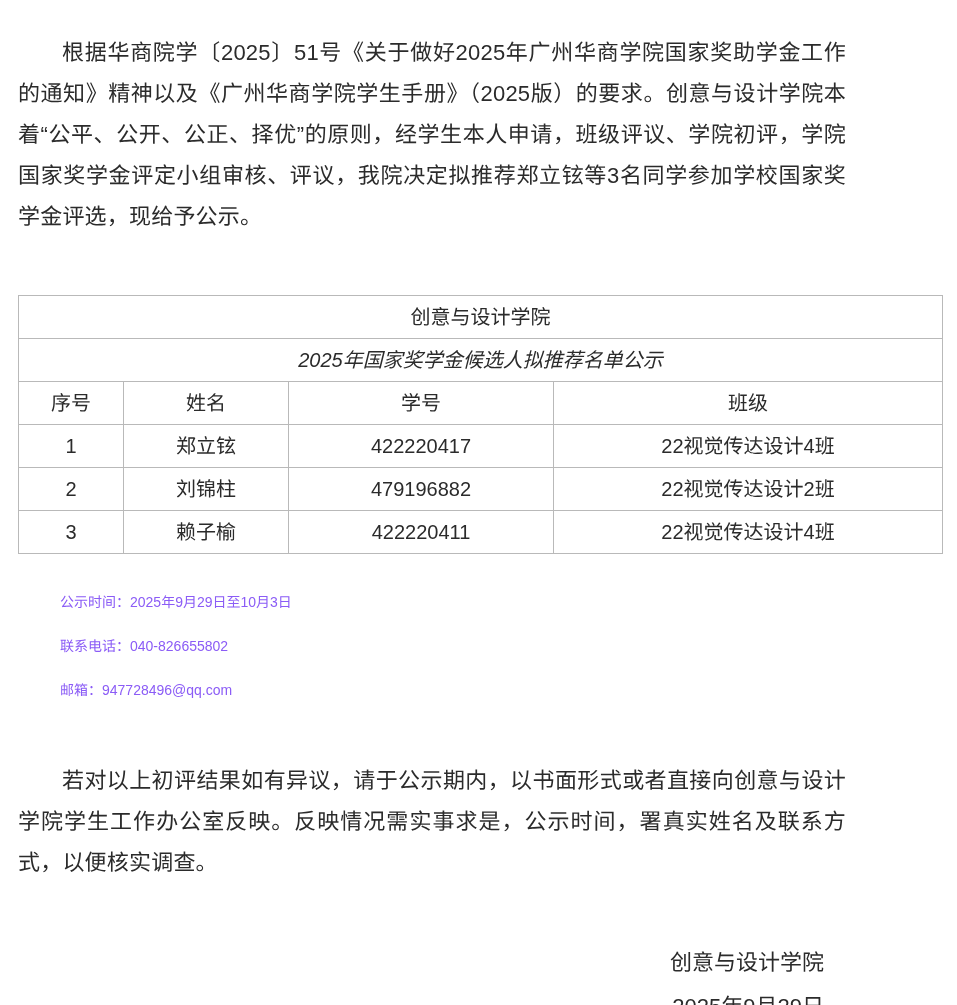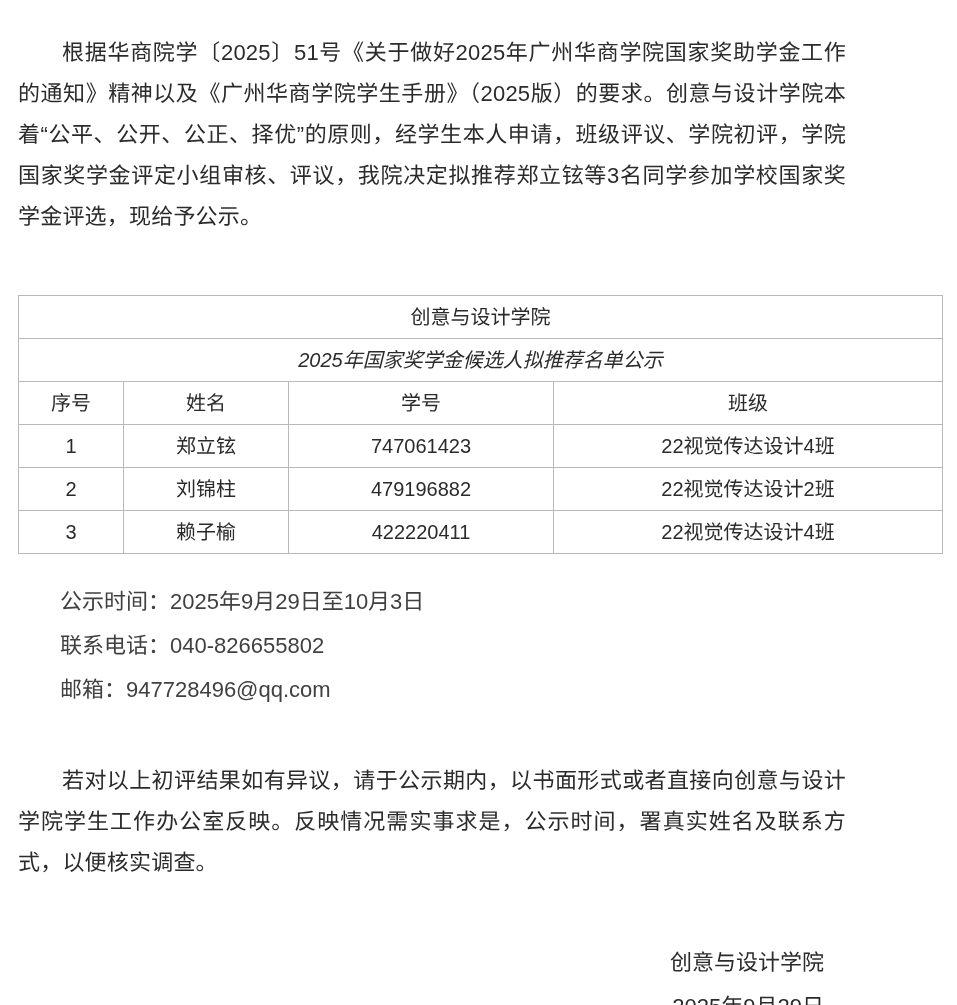--- a/index.html
+++ b/index.html
@@ -67,24 +67,24 @@
     font-weight: bold;
     font-size: 21px;
     margin-left: 27px;
   }
   .col-no    { width: 105px; }
   .col-name  { width: 165px; }
   .col-id    { width: 265px; }
   .col-class { width: auto; }
 
   .info-block {
-    font-size: 22px;
+    font-size: 14px;
     line-height: 44px;
     padding-left: 42px;
-    color: #404040;
+    color: #8b5cf6;
   }
   .sign-block {
     font-size: 22px;
     line-height: 44px;
     text-align: right;
     padding-right: 22px;
     color: #2b2b2b;
   }
 </style>
 </head>
@@ -112,21 +112,21 @@
       </tr>
       <tr class="tbl-head">
         <td>序号</td>
         <td>姓名</td>
         <td>学号</td>
         <td>班级</td>
       </tr>
       <tr>
         <td>1</td>
         <td>郑立铉</td>
-        <td>747061423</td>
+        <td>422220417</td>
         <td>22视觉传达设计4班</td>
       </tr>
       <tr>
         <td>2</td>
         <td>刘锦柱</td>
         <td>479196882</td>
         <td>22视觉传达设计2班</td>
       </tr>
       <tr>
         <td>3</td>

